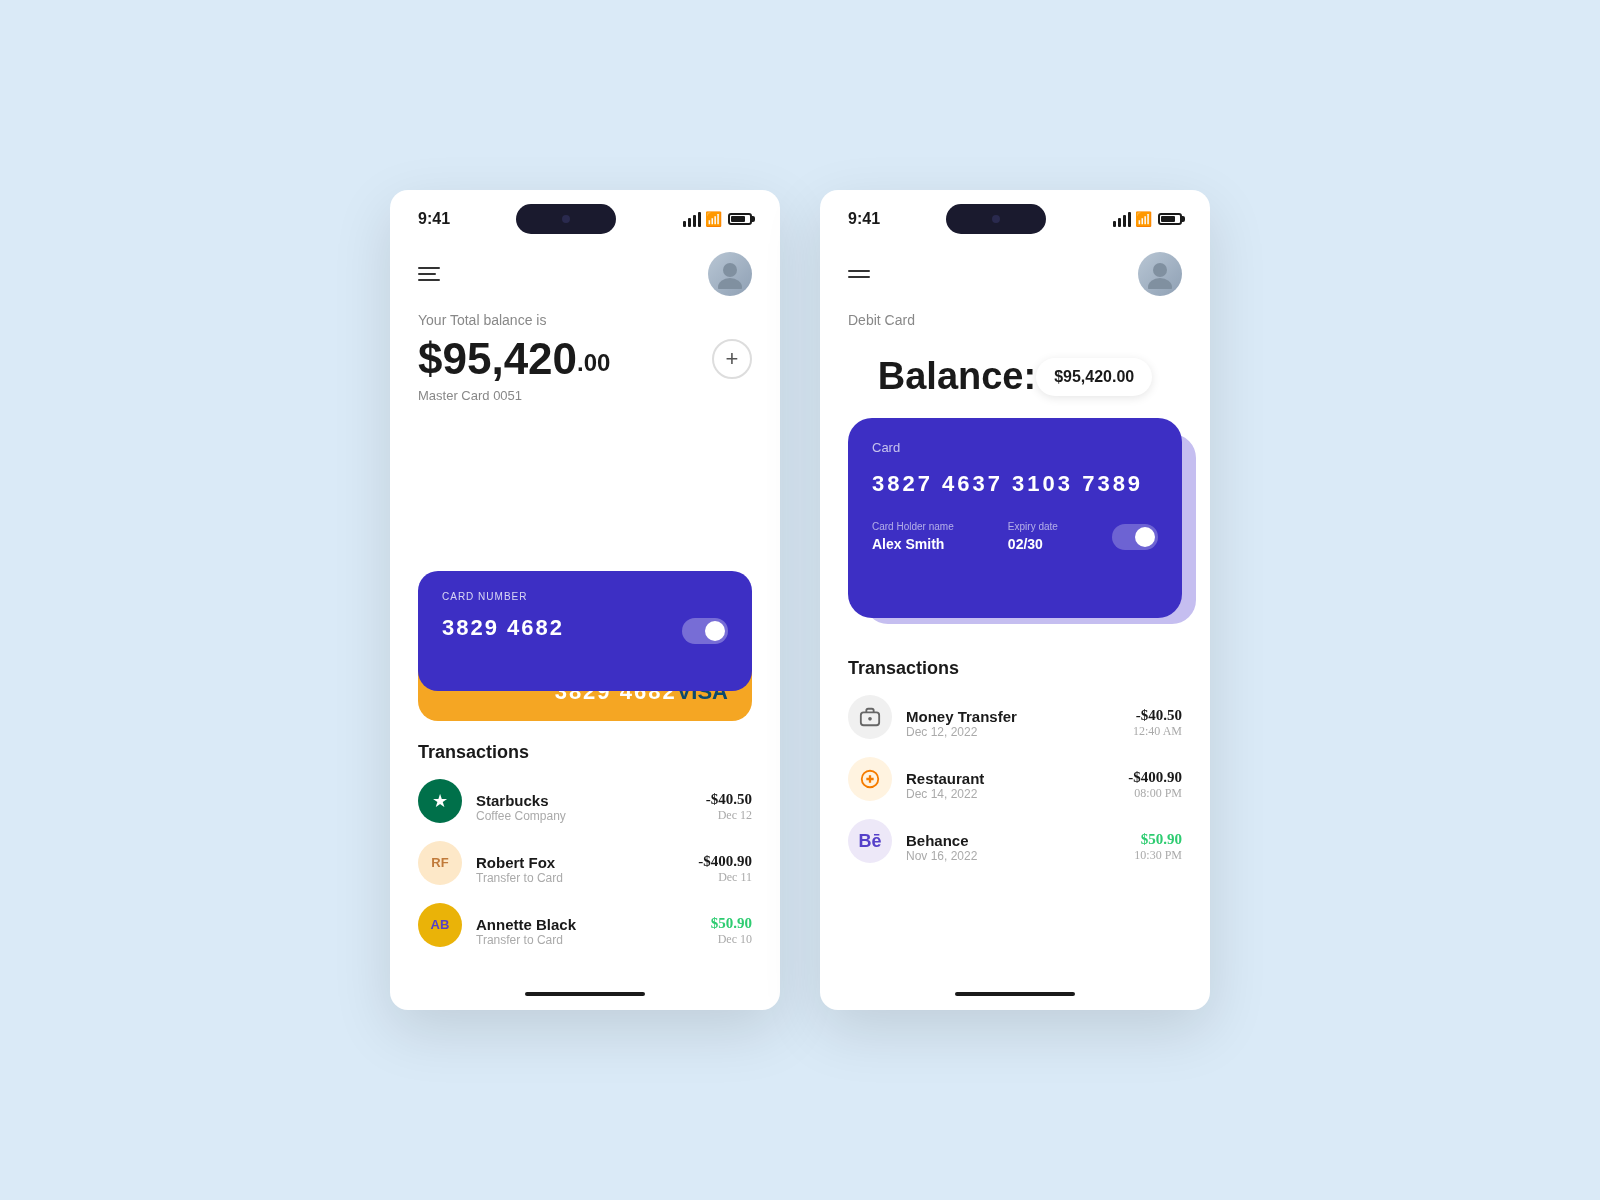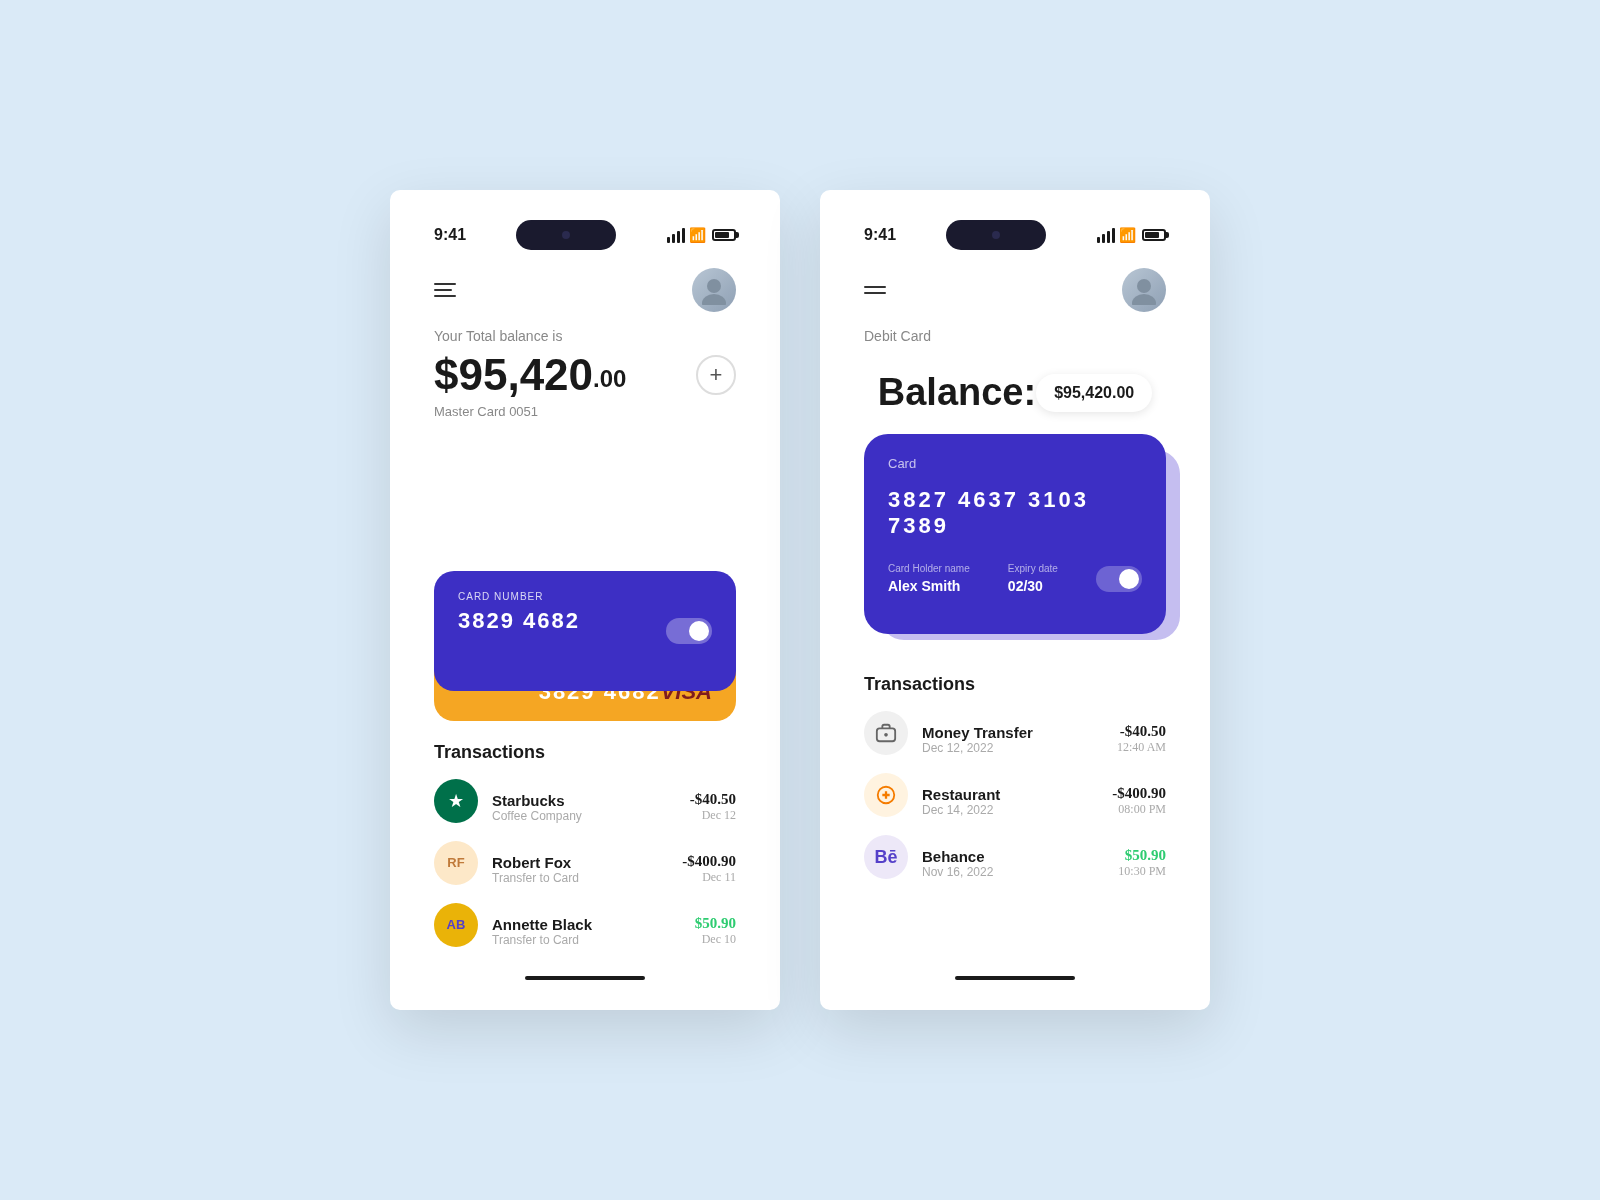--- a/index.html
+++ b/index.html
@@ -13,24 +13,24 @@
       font-family: -apple-system, BlinkMacSystemFont, 'Segoe UI', sans-serif;
       overflow: hidden;
     }
     .phones-container {
       display: flex;
       gap: 40px;
       align-items: center;
     }
     .phone {
       background: #ffffff;
-      border-radius: 10px;
+      border-radius: 18px;
       width: 390px;
       height: 820px;
-      padding: 16px;
+      padding: 0;
       box-shadow: 0 20px 60px rgba(0,0,0,0.12);
       overflow: hidden;
       position: relative;
       display: flex;
       flex-direction: column;
     }
     
     .status-bar {
       display: flex;
       justify-content: space-between;
@@ -213,21 +213,21 @@
       border-radius: 0 0 20px 20px;
       display: flex;
       align-items: flex-end;
       padding-bottom: 16px;
     }
     .card-number-label {
       font-size: 10px;
       color: rgba(255,255,255,0.8);
       letter-spacing: 1px;
       text-transform: uppercase;
-      margin-bottom: 6px;
+      margin-bottom: 13px;
     }
     .card-number {
       font-size: 22px;
       font-weight: 700;
       color: white;
       letter-spacing: 2px;
     }
     .toggle-switch {
       position: absolute;
       right: 24px;
@@ -245,22 +245,21 @@
     .toggle-knob {
       width: 20px;
       height: 20px;
       border-radius: 50%;
       background: white;
       margin-left: auto;
     }
     .visa-logo {
       font-size: 22px;
       font-weight: 800;
-      color: #7f1d1d;
-      font-style: italic;
+      color: #0c4a6e;
       margin-left: auto;
     }
     
     .transactions-section {
       padding: 0 28px;
       flex-shrink: 0;
     }
     .section-title {
       font-size: 18px;
       font-weight: 700;

